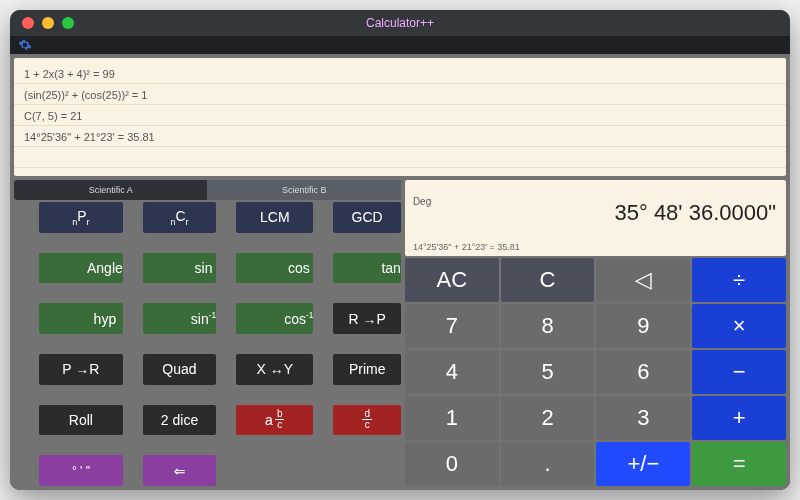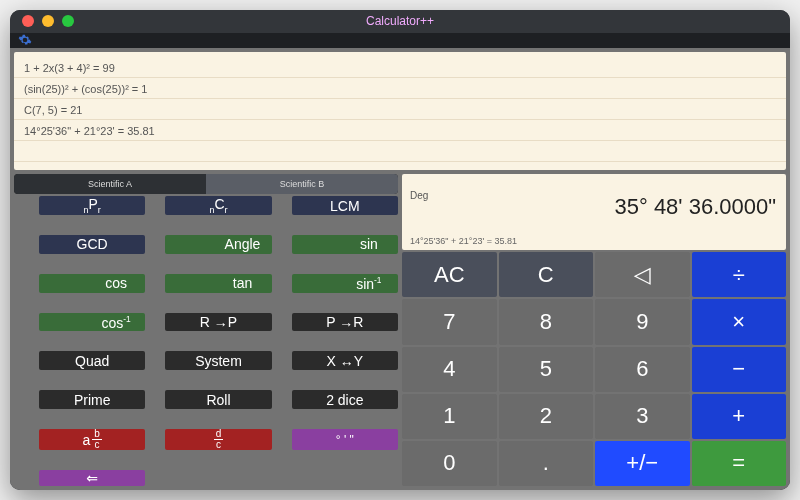--- a/index.html
+++ b/index.html
@@ -26,21 +26,21 @@
     background-image: repeating-linear-gradient(to bottom, transparent 0, transparent 20px, #e8dcc5 20px, #e8dcc5 21px);
     background-position: 0 5px;
   }
   .history-line { height: 21px; }
   .main { flex: 1; display: flex; gap: 4px; }
   .left { flex: 1; display: flex; flex-direction: column; gap: 2px; }
   .tabs { display: flex; height: 20px; background: #222; border-radius: 4px; overflow: hidden; }
   .tab { flex: 1; display: flex; align-items: center; justify-content: center; font-size: 9px; color: #ddd; cursor: pointer; }
   .tab.inactive { background: #2d3034; }
   .tab.active { background: #5a5e66; }
-  .sci-grid { flex: 1; display: grid; grid-template-columns: repeat(3,1fr); grid-template-rows: repeat(6,1fr); gap: 20px; margin-left: 25px; }
+  .sci-grid { flex: 1; display: grid; grid-template-columns: repeat(4,1fr); grid-template-rows: repeat(6,1fr); gap: 20px; margin-left: 25px; }
   .btn {
     display: flex; align-items: center; justify-content: center; color: #fff; font-size: 14px;
     border-radius: 2px; cursor: pointer;
   }
   .c-navy { background: #2d3550; }
   .c-green { background: #396c39; padding-left: 48px; }
   .c-dark { background: #2b2b2b; }
   .c-red { background: #a32222; }
   .c-purple { background: #8a3fa0; }
   .right { flex: 1; display: flex; flex-direction: column; gap: 2px; }
@@ -104,31 +104,31 @@
               <span><sub>n</sub>C<sub>r</sub></span>
             </div>
           <div class="btn c-navy">LCM</div>
           <div class="btn c-navy">GCD</div>
 
           <div class="btn c-green">Angle</div>
           <div class="btn c-green">sin</div>
           <div class="btn c-green">cos</div>
           <div class="btn c-green">tan</div>
 
+          <div class="btn c-green">hyp</div>
           <div class="btn c-green">
               <span>sin<sup>-1</sup></span>
             </div>
           <div class="btn c-green">
               <span>cos<sup>-1</sup></span>
             </div>
 
           <div class="btn c-dark">R →P</div>
           <div class="btn c-dark">P →R</div>
           <div class="btn c-dark">Quad</div>
-          <div class="btn c-dark">System</div>
 
           <div class="btn c-dark">X ↔Y</div>
           <div class="btn c-dark">Prime</div>
           <div class="btn c-dark">Roll</div>
           <div class="btn c-dark">2 dice</div>
 
           <div class="btn c-red">
             <span class="afrac">
                 <span class="a">a</span>
                 <span class="frac">

